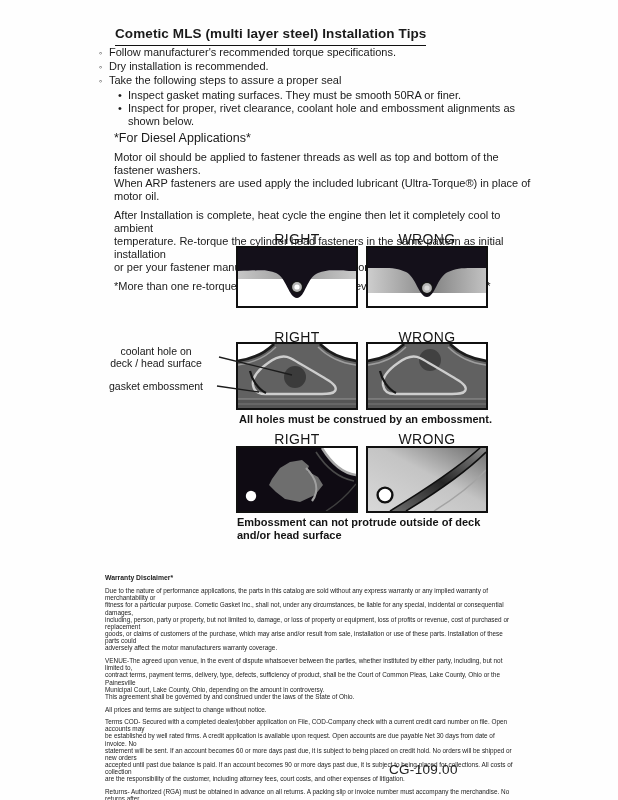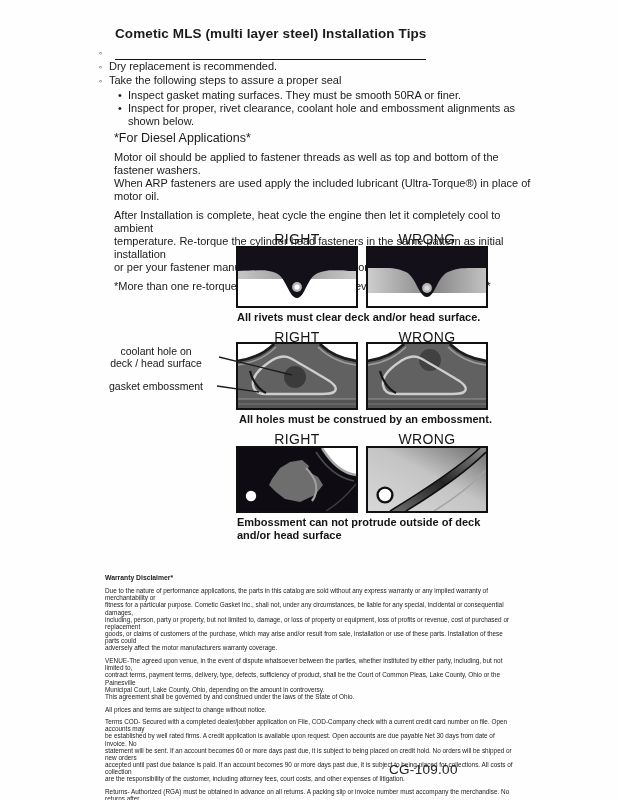--- a/index.html
+++ b/index.html
@@ -2,21 +2,21 @@
 <html><head>
 <meta charset="utf-8">
 <style>
   html,body{margin:0;padding:0;background:#ffffff;}
   .page{
     position:relative;width:618px;height:800px;background:#fefefe;
     font-family:"Liberation Sans",sans-serif;color:#1a1a1a;overflow:hidden;
   }
   .title{
     position:absolute;left:115px;top:26px;font-size:13.5px;font-weight:bold;
-    letter-spacing:.1px;border-bottom:1.6px solid #111;padding-bottom:18px;white-space:nowrap;
+    letter-spacing:.1px;border-bottom:1.6px solid #111;padding-bottom:4px;white-space:nowrap;
   }
   .bullets{position:absolute;left:99px;top:46px;width:440px;font-size:11px;line-height:13.2px;}
   .bullet{display:flex;}
   .bullet .mk{width:10px;flex:0 0 10px;text-align:left;}
   .bullet.lvl1 .mk{font-size:9px;padding-top:1px;}
   .bullet.lvl2{margin-left:19px;}
   .bullet.lvl2 .mk{font-size:11px;}
   .diesel{position:absolute;left:114px;top:116px;width:428px;font-size:11px;line-height:13px;}
   .diesel .dhead{font-size:12.5px;font-weight:normal;margin:16px 0 6px 0;}
   .diesel p{margin:0 4px 6px 0;white-space:pre-line;}
@@ -38,24 +38,25 @@
 </head>
 <body>
 
 <div class="page">
 
   <div class="title">Cometic MLS (multi layer steel) Installation Tips</div>
 
   <div class="bullets">
     <div class="bullet lvl1">
       <span class="mk">◦</span>
+      <span>Follow manufacturer's recommended torque specifications.</span>
     </div>
     <div class="bullet lvl1">
       <span class="mk">◦</span>
-      <span>Dry replacement is recommended.</span>
+      <span>Dry installation is recommended.</span>
     </div>
     <div class="bullet lvl1">
       <span class="mk">◦</span>
       <span>Take the following steps to assure a proper seal</span>
     </div>
     <div class="bullet lvl2">
       <span class="mk">•</span>
       <span>Inspect gasket mating surfaces.  They must be smooth 50RA or finer.</span>
     </div>
     <div class="bullet lvl2">
@@ -106,21 +107,20 @@
       </defs>
       <rect width="118" height="58" fill="#ffffff"></rect>
       <rect x="0" y="20" width="118" height="25" fill="url(#bandW)"></rect>
       <path d="M0,0 H118 V20 C98,20 90,19 80,24 C69,29 67,49 59,49 C51,49 48,29 38,24 C28,19 20,20 0,20 Z" fill="#14101a"></path>
       <circle cx="59" cy="40" r="6.3" fill="#151515"></circle>
       <circle cx="59" cy="40" r="4.9" fill="#b5b5b5"></circle>
       <circle cx="59" cy="40" r="2.6" fill="#d8d8d8"></circle>
     </svg>
   </div>
 
-  <div class="caption" style="left:237px;top:311px">All rivets must clear deck and/or head surface.</div>
 
   <div class="fig-label colL" style="top:329px">RIGHT</div>
   <div class="fig-label colR" style="top:329px">WRONG</div>
 
   <div class="ann" style="left:95px;top:346px">coolant hole on
 deck / head surface</div>
   <div class="ann" style="left:95px;top:381px">gasket embossment</div>
 
   <div class="panel p2 colL">
     <svg viewBox="0 0 118 64" preserveAspectRatio="none">

